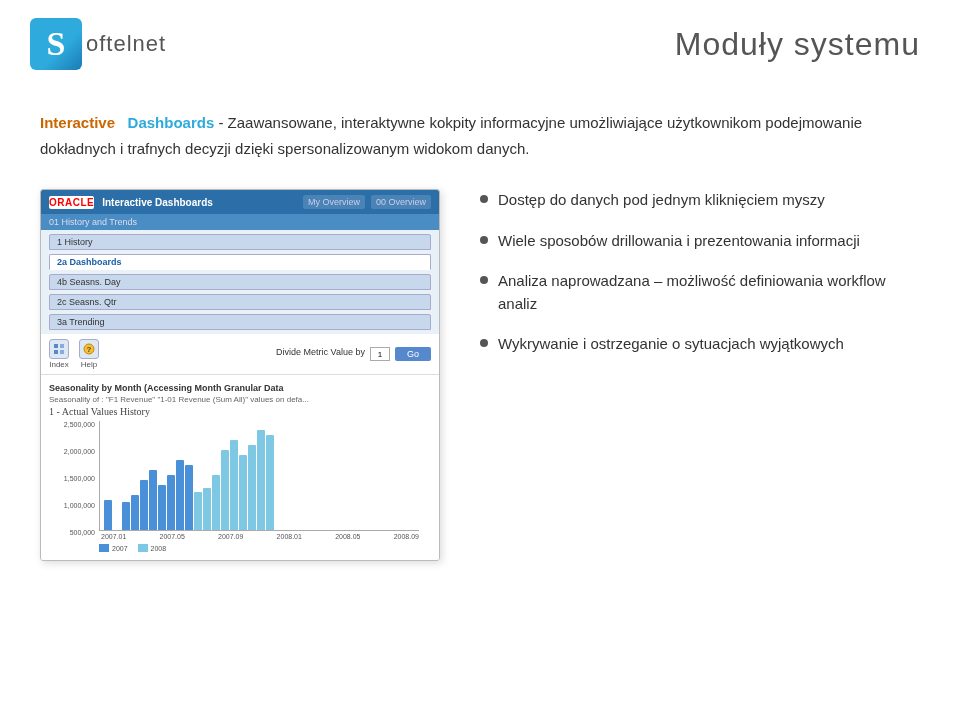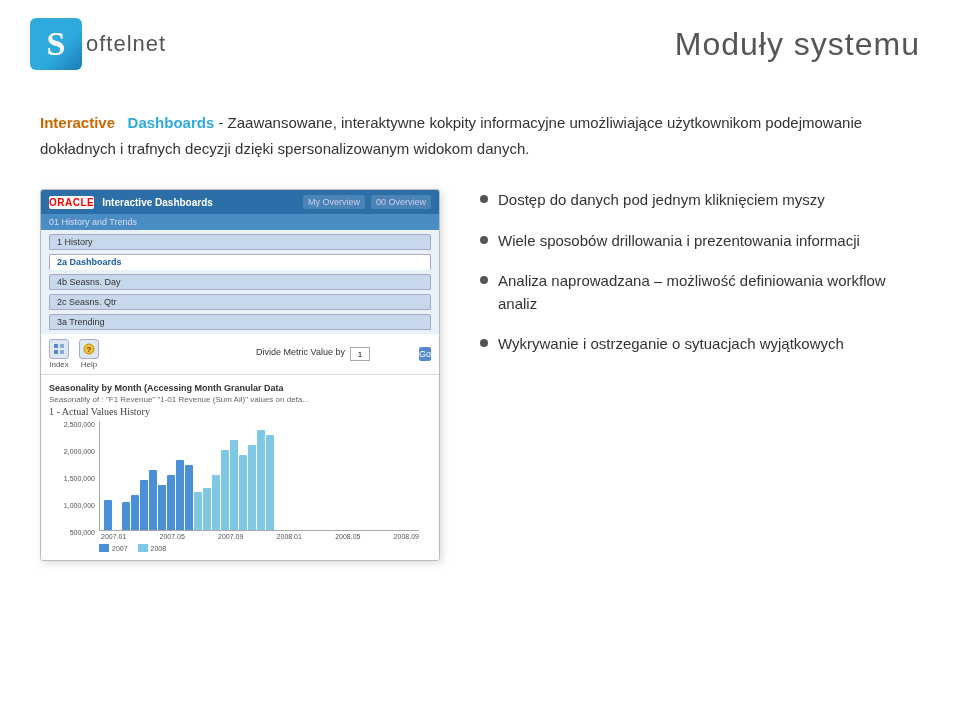--- a/index.html
+++ b/index.html
@@ -211,24 +211,23 @@
       height: 14px;
       border: 1px solid #aaa;
       font-size: 8px;
       text-align: center;
     }
 
     .go-btn {
       background: #5588cc;
       color: #fff;
       font-size: 9px;
-      padding: 2px 0;
+      padding: 2px 12px;
       border: none;
       border-radius: 2px;
-      margin-left: 44px;
     }
 
     .dash-chart-area {
       background: #fff;
       padding: 8px;
     }
 
     .dash-chart-title {
       font-size: 9px;
       font-weight: bold;

